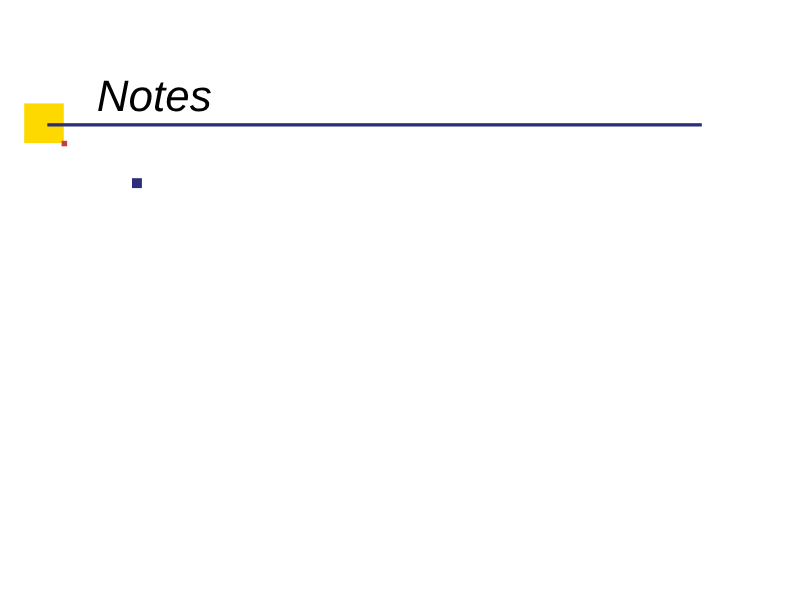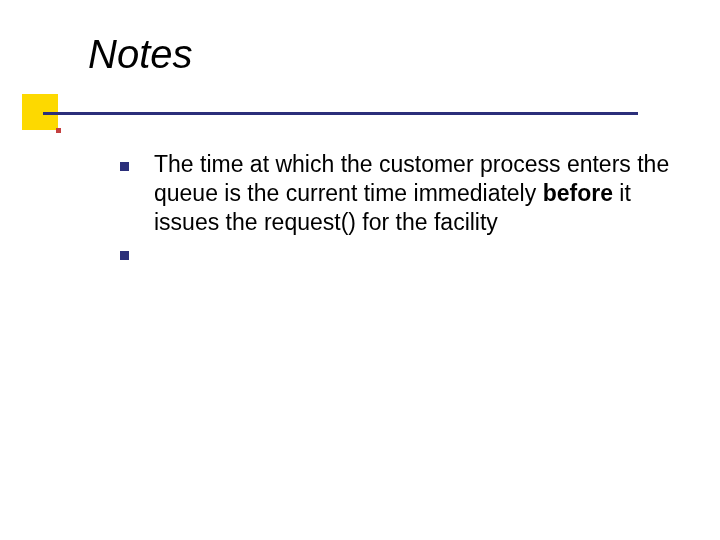--- a/index.html
+++ b/index.html
@@ -12,21 +12,21 @@
     color: #000;
   }
   .slide {
     position: relative;
     width: 720px;
     height: 540px;
     box-sizing: border-box;
   }
   .title-area {
     position: relative;
-    padding: 32px 0 0 88px;
+    padding: 66px 0 0 88px;
   }
   .title {
     font-size: 40px;
     font-weight: 400;
     font-style: italic;
     margin: 0;
     line-height: 1.1;
   }
   .accent-yellow {
     position: absolute;
@@ -101,26 +101,20 @@
   <div class="title-area">
     <h1 class="title">Notes</h1>
   </div>
 
   <div class="accent-yellow"></div>
   <div class="rule"></div>
   <div class="tiny-red"></div>
 
   <div class="content">
 
-    <div class="l1">
-      <span class="bullet"></span>
-      <span>
-        <span>The time at which the customer process enters the queue is the current time immediately </span><span class="b">before</span><span> it issues the request() for the facility</span>
-      </span>
-    </div>
 
 
     <div class="l1">
       <span class="bullet"></span>
 
     </div>
 
   </div>
 
 </div>

